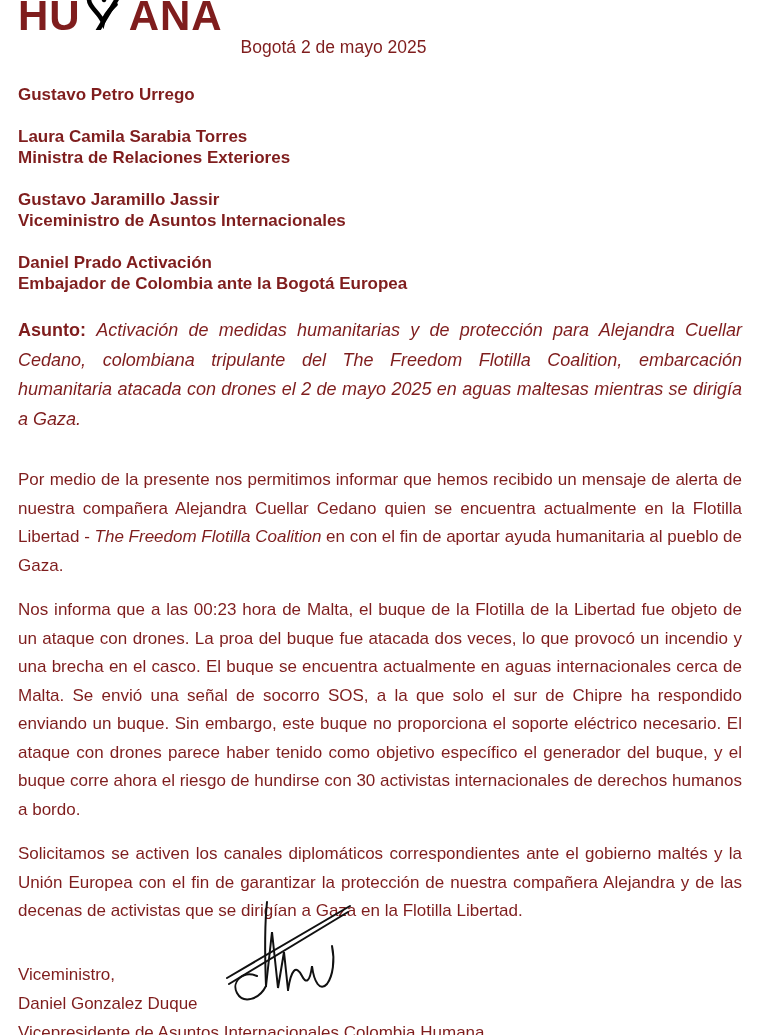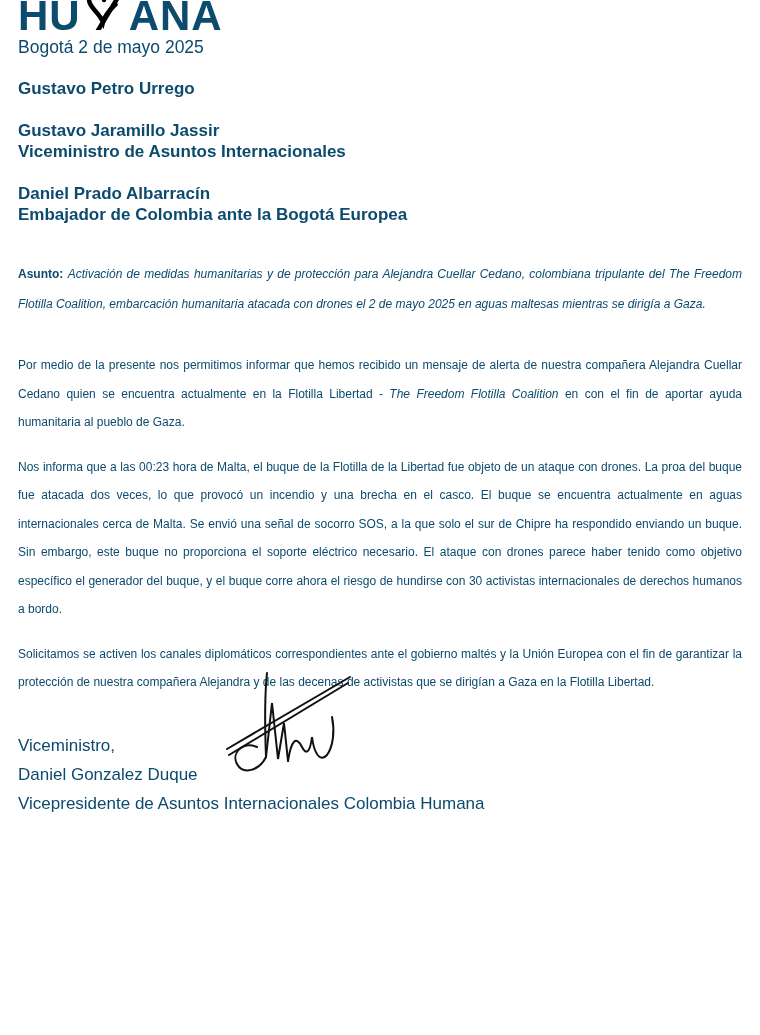--- a/index.html
+++ b/index.html
@@ -4,61 +4,61 @@
 <style>
   html, body { margin: 0; padding: 0; background: #ffffff; }
   .page {
     position: relative;
     width: 760px;
     height: 1035px;
     box-sizing: border-box;
     padding: 0 18px;
     overflow: hidden;
     background: #ffffff;
-    color: #0c4a6e;
+    color: #7f1d1d;
     font-family: "Liberation Sans", sans-serif;
   }
   
   .logo-clip { height: 30px; overflow: hidden; }
   .logo-row {
     display: flex;
     align-items: flex-end;
     margin-top: -14px;
     font-weight: bold;
     font-size: 42px;
     line-height: 1;
     letter-spacing: 1px;
   }
   .logo-row .glyph { margin: 0 1px -4px 1px; }
   
   .date-line {
     margin-top: 6px;
-    text-align: left;
+    text-align: center;
     padding-right: 93px;
     font-size: 17.5px;
     line-height: 22px;
   }
   
-  .recipients { margin-top: 20px; }
+  .recipients { margin-top: 26px; }
   .recipient { margin-bottom: 21px; }
   .recipient div { font-weight: bold; font-size: 17px; line-height: 21px; }
   
   .subject {
-    margin-top: 35px;
-    font-size: 12px;
+    margin-top: 22px;
+    font-size: 18px;
     line-height: 29.5px;
     text-align: justify;
   }
   .subject .label { font-weight: bold; }
   .subject .text { font-style: italic; }
   
   .bodytext { margin-top: 32px; }
   .bodytext p {
     margin: 0 0 16px 0;
-    font-size: 12px;
+    font-size: 17px;
     line-height: 28.5px;
     text-align: justify;
   }
   .bodytext .em { font-style: italic; }
   
   .closing {
     margin-top: 34px;
     position: relative;
     font-size: 17px;
     line-height: 29px;
@@ -87,25 +87,29 @@
     </div>
   </div>
 
   <div class="date-line">Bogotá 2 de mayo 2025</div>
 
   <div class="recipients">
     <div class="recipient">
       <div>Gustavo Petro Urrego</div>
     </div>
     <div class="recipient">
+      <div>Laura Camila Sarabia Torres</div>
+      <div>Ministra de Relaciones Exteriores</div>
+    </div>
+    <div class="recipient">
       <div>Gustavo Jaramillo Jassir</div>
       <div>Viceministro de Asuntos Internacionales</div>
     </div>
     <div class="recipient">
-      <div>Daniel Prado Albarracín</div>
+      <div>Daniel Prado Activación</div>
       <div>Embajador de Colombia ante la Bogotá Europea</div>
     </div>
   </div>
 
   <div class="subject">
     <span class="label">Asunto:</span>
     <span class="text">Activación de medidas humanitarias y de protección para Alejandra Cuellar Cedano, colombiana tripulante del The Freedom Flotilla Coalition, embarcación humanitaria atacada con drones el 2 de mayo 2025 en aguas maltesas mientras se dirigía a Gaza.</span>
   </div>
 
   <div class="bodytext">

